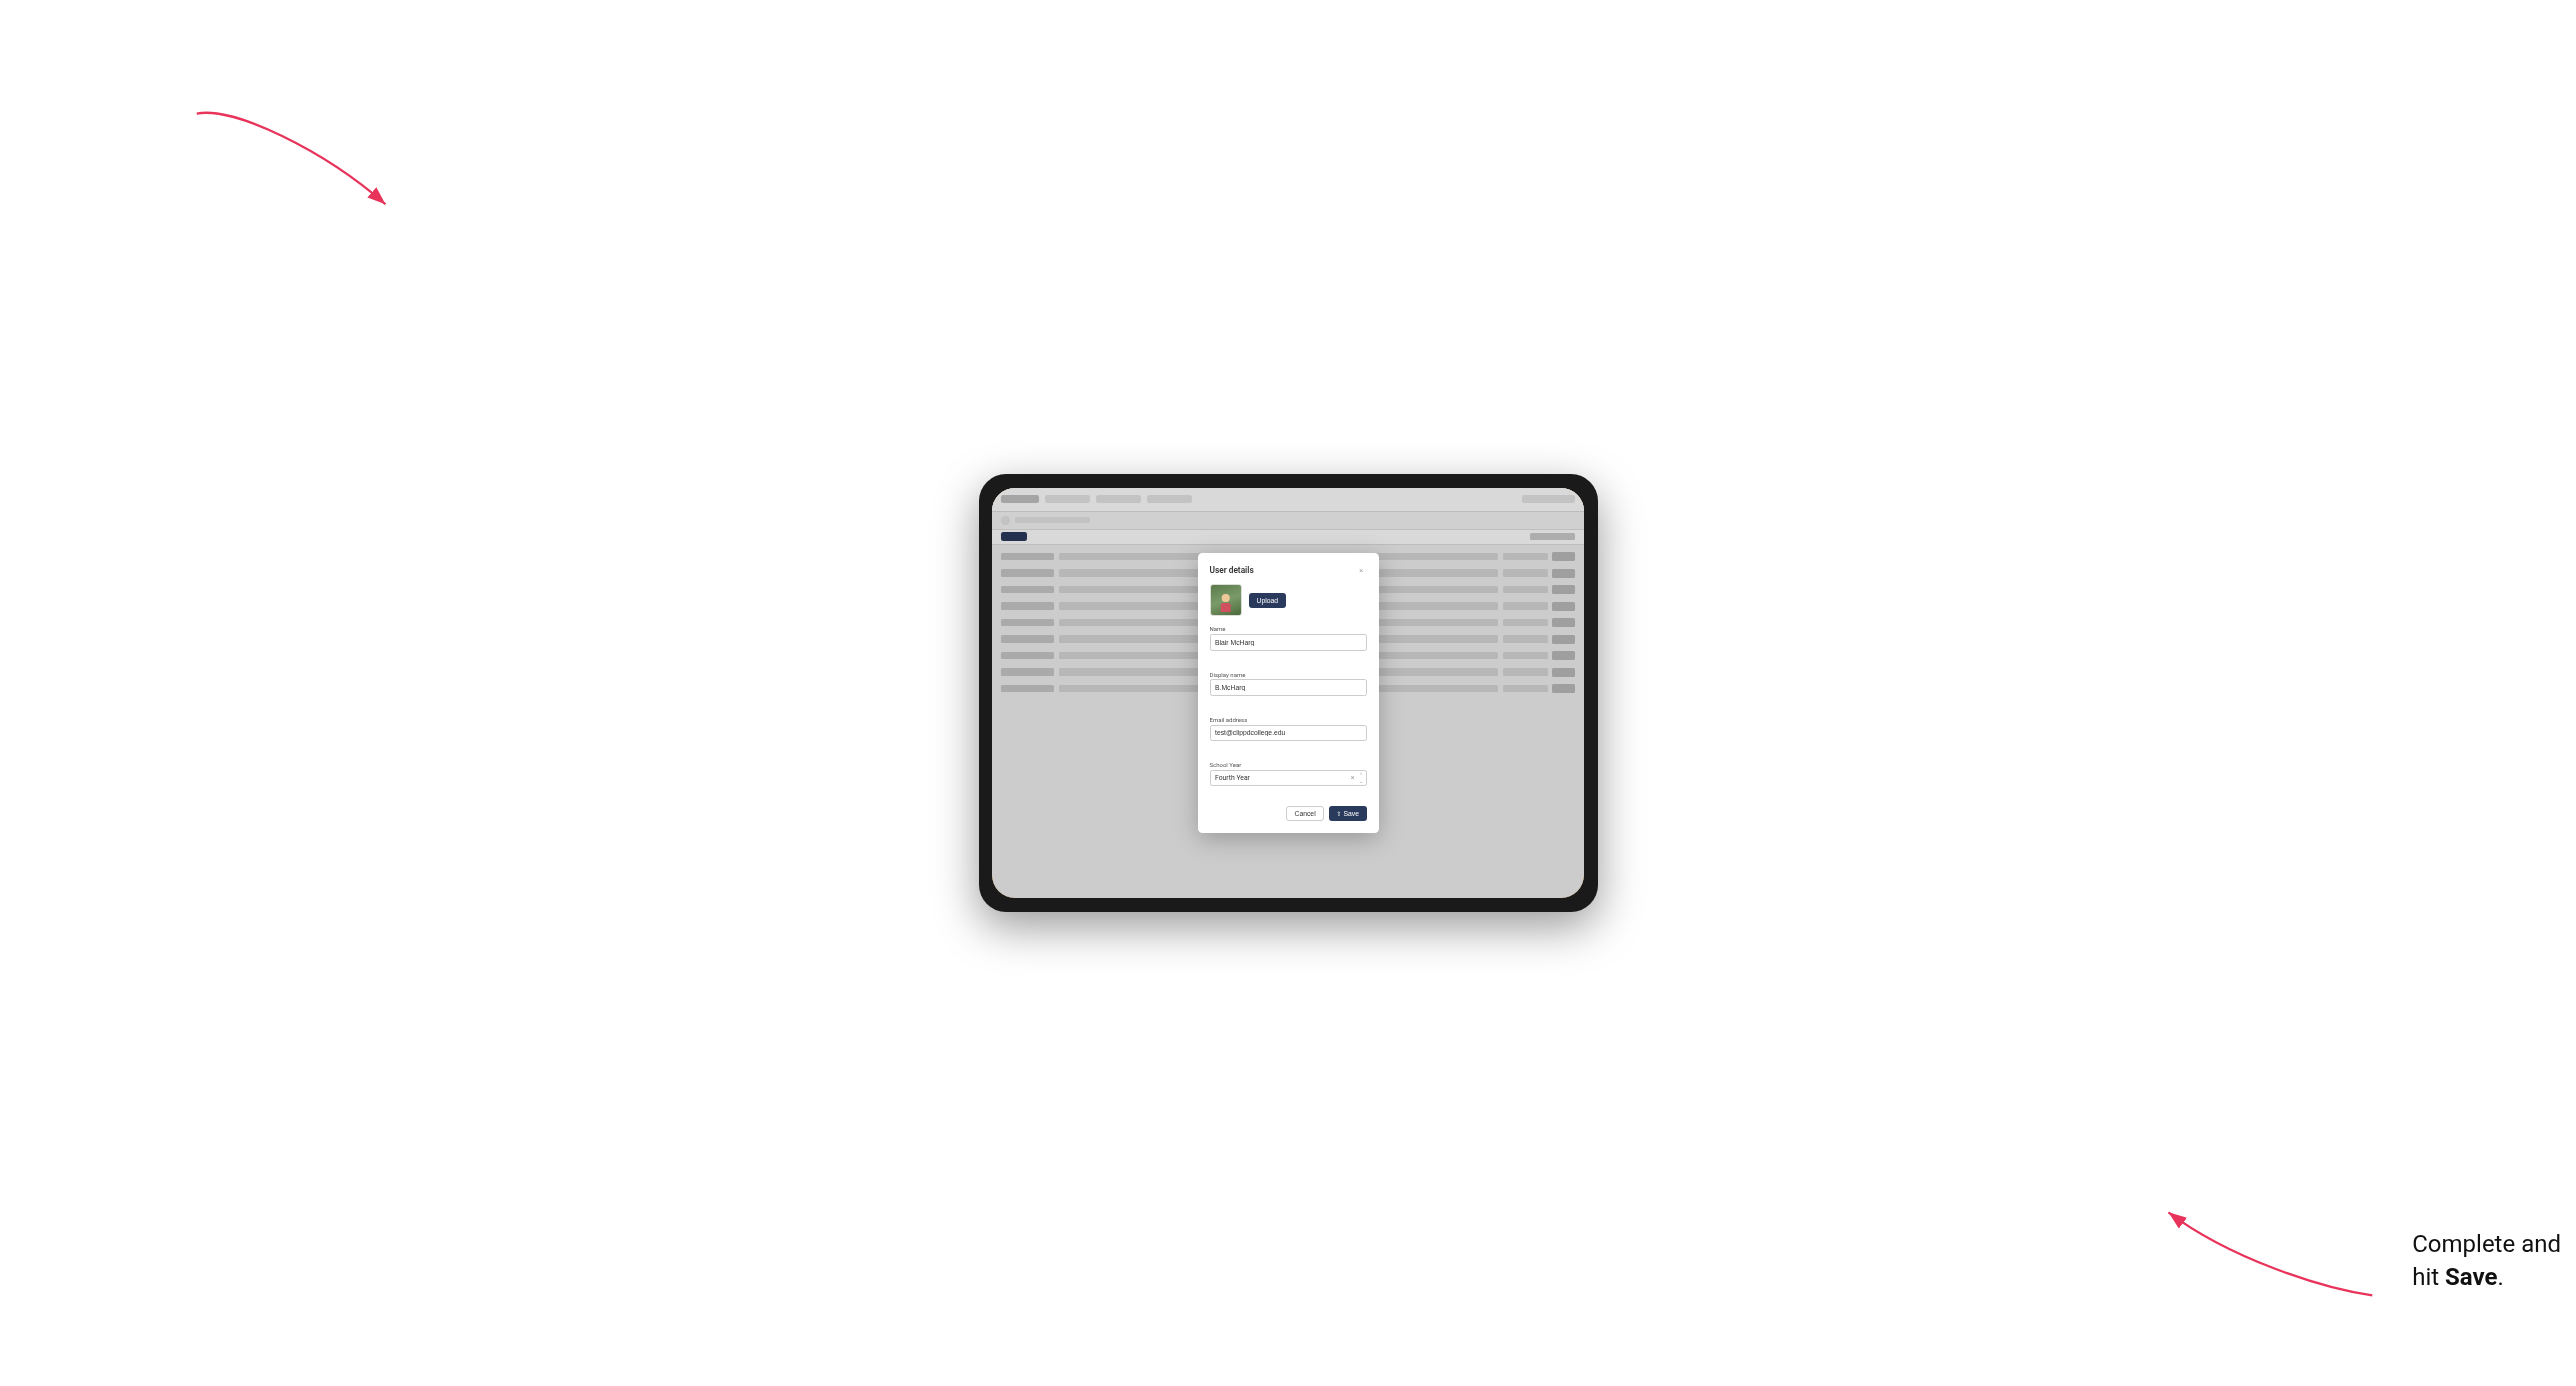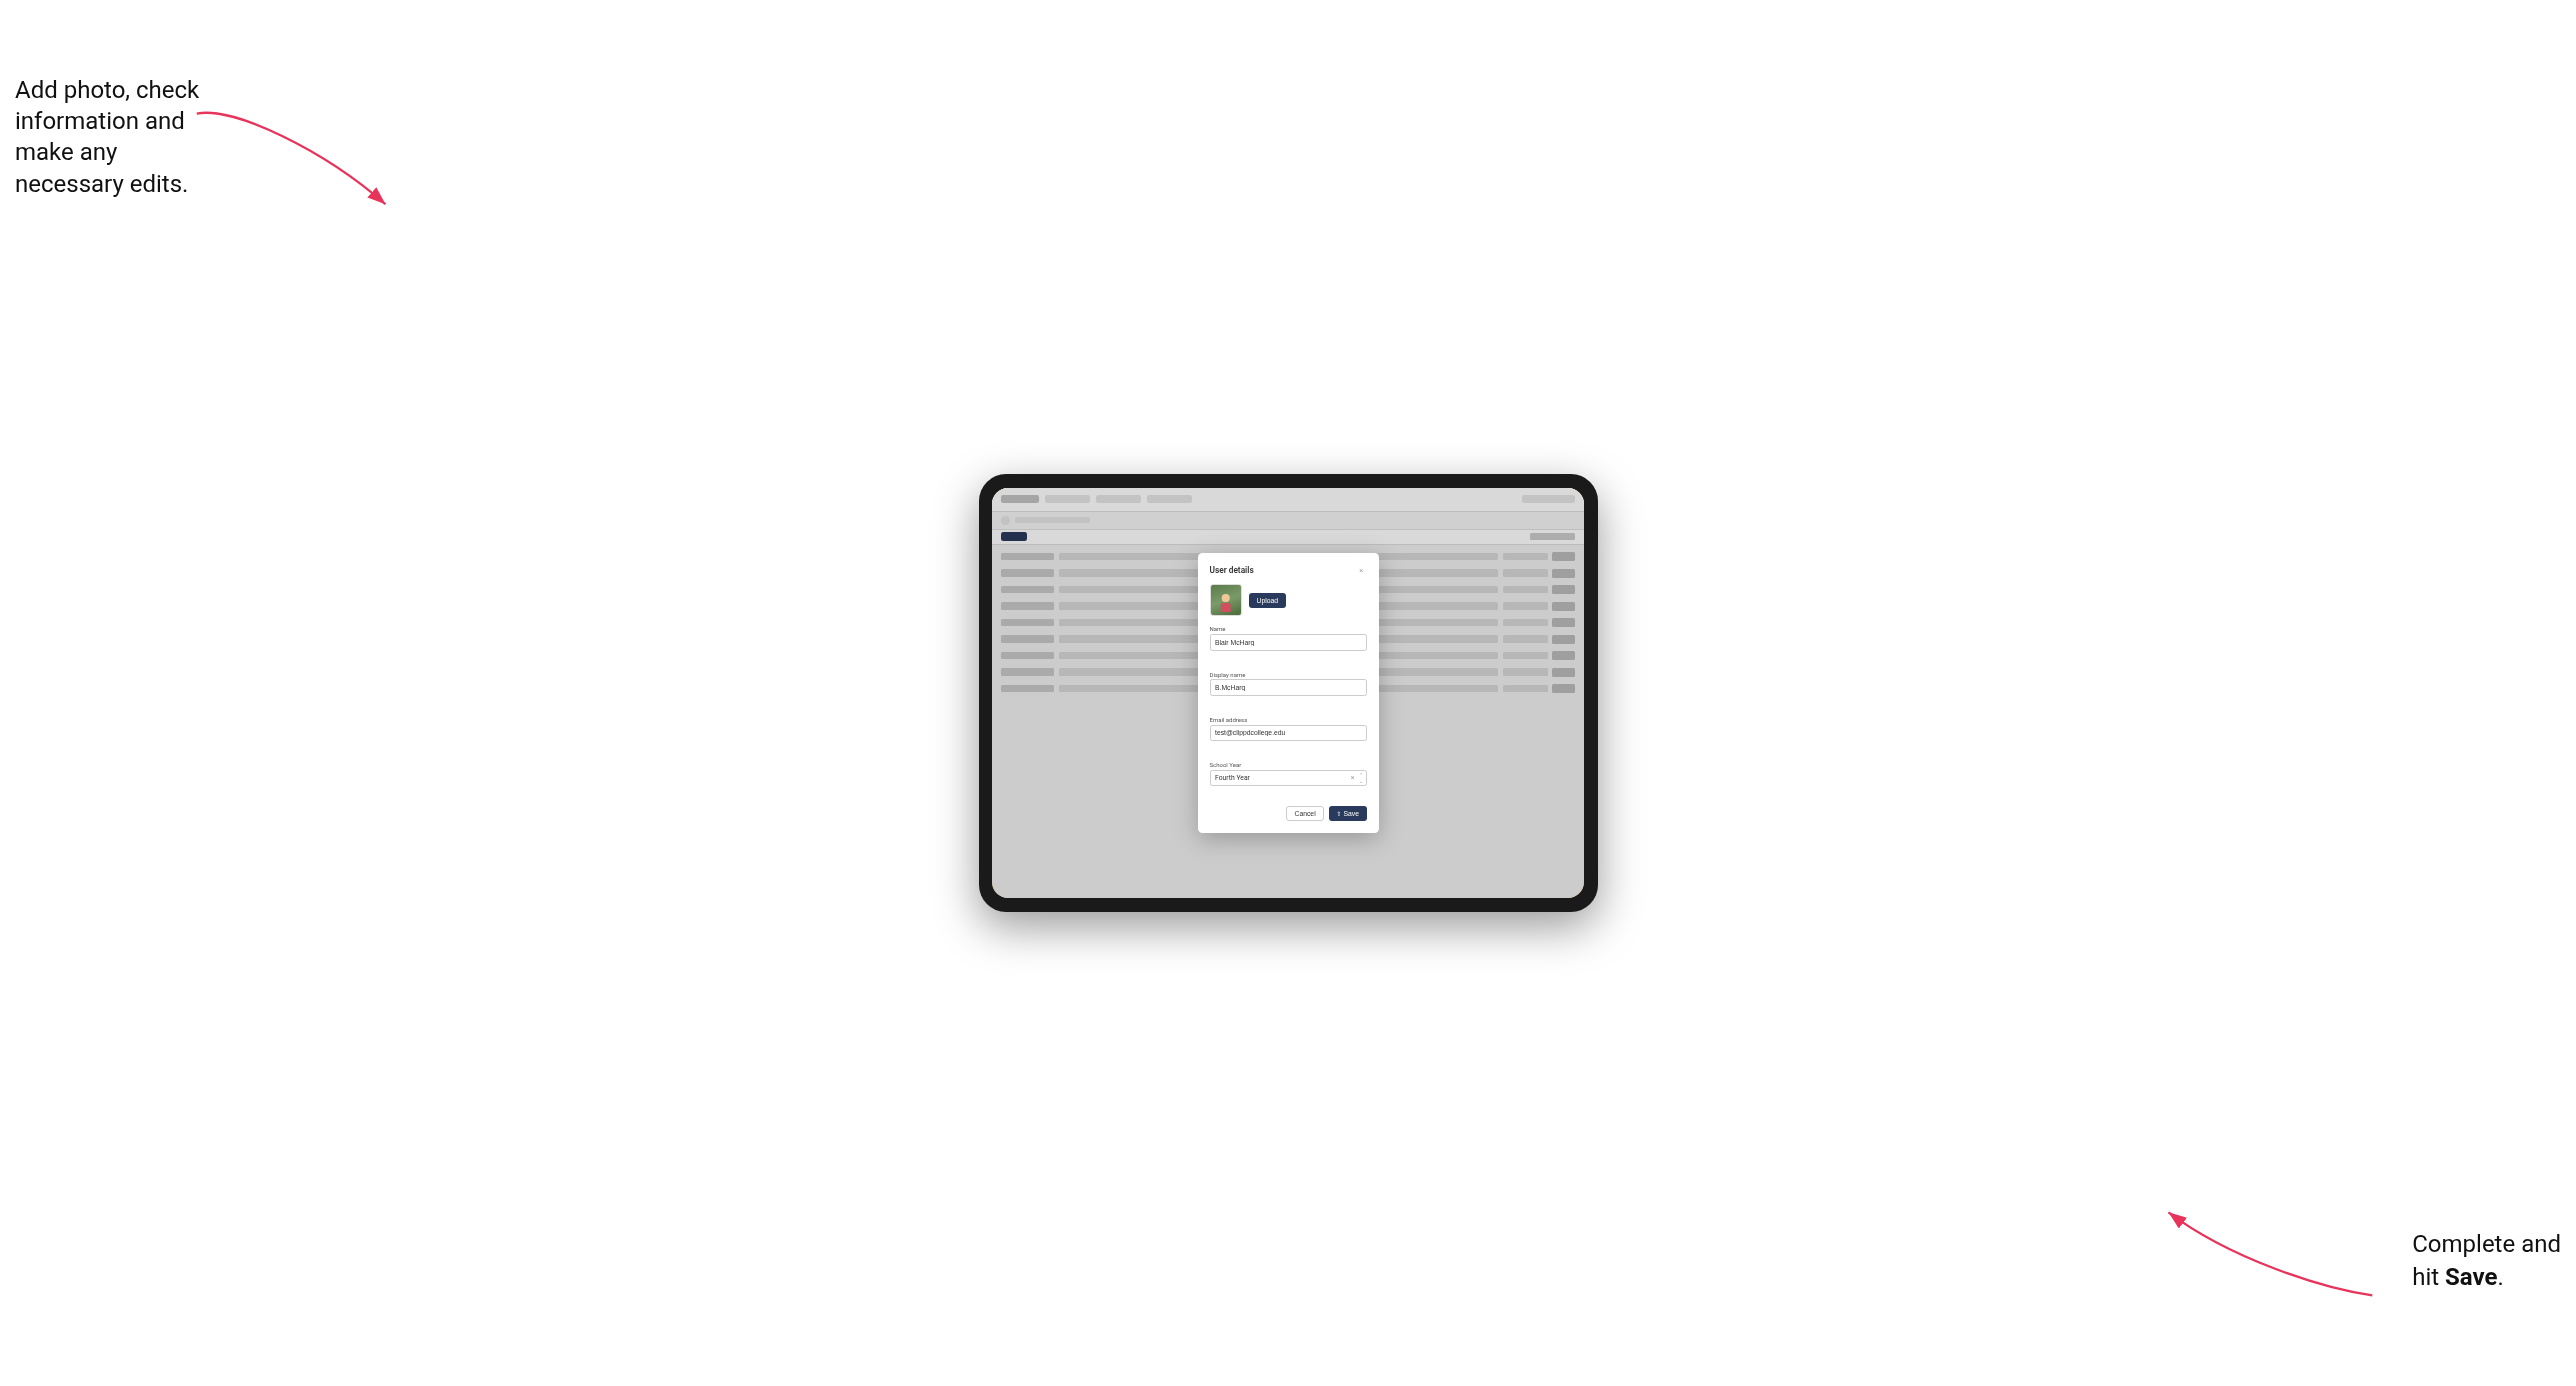--- a/index.html
+++ b/index.html
@@ -59,21 +59,21 @@
       background: #1a1a1a;
       border-radius: 27px;
       padding: 13.6px;
       box-shadow: 0 15px 45px rgba(0,0,0,0.4);
     }
 
     .tablet-screen {
       width: 100%;
       height: 100%;
       background: #a16207;
-      border-radius: 16px;
+      border-radius: 23px;
       overflow: hidden;
       position: relative;
     }
 
     
     .app-bg {
       position: absolute;
       inset: 0;
       background: #f0f0f0;
     }
@@ -363,26 +363,20 @@
       height: 9px;
       background: #bbb;
       border-radius: 1.5px;
     }
   </style>
 </head>
 <body>
 
 <div class="scene">
 
-  <div class="annotation-left">
-    <span>Add photo, check</span><br>
-    <span>information and</span><br>
-    <span>make any</span><br>
-    <span>necessary edits.</span>
-  </div>
 
   <svg class="left-arrow-svg" viewBox="0 0 320 200" fill="none">
     <path d="M 10 30 C 60 20, 180 80, 260 150" stroke="#e8335a" stroke-width="3" fill="none" marker-end="url(#arrowhead-left)"></path>
     <defs>
       <marker id="arrowhead-left" markerWidth="8" markerHeight="6" refX="8" refY="3" orient="auto">
         <polygon points="0 0, 8 3, 0 6" fill="#e8335a"></polygon>
       </marker>
     </defs>
   </svg>
 

